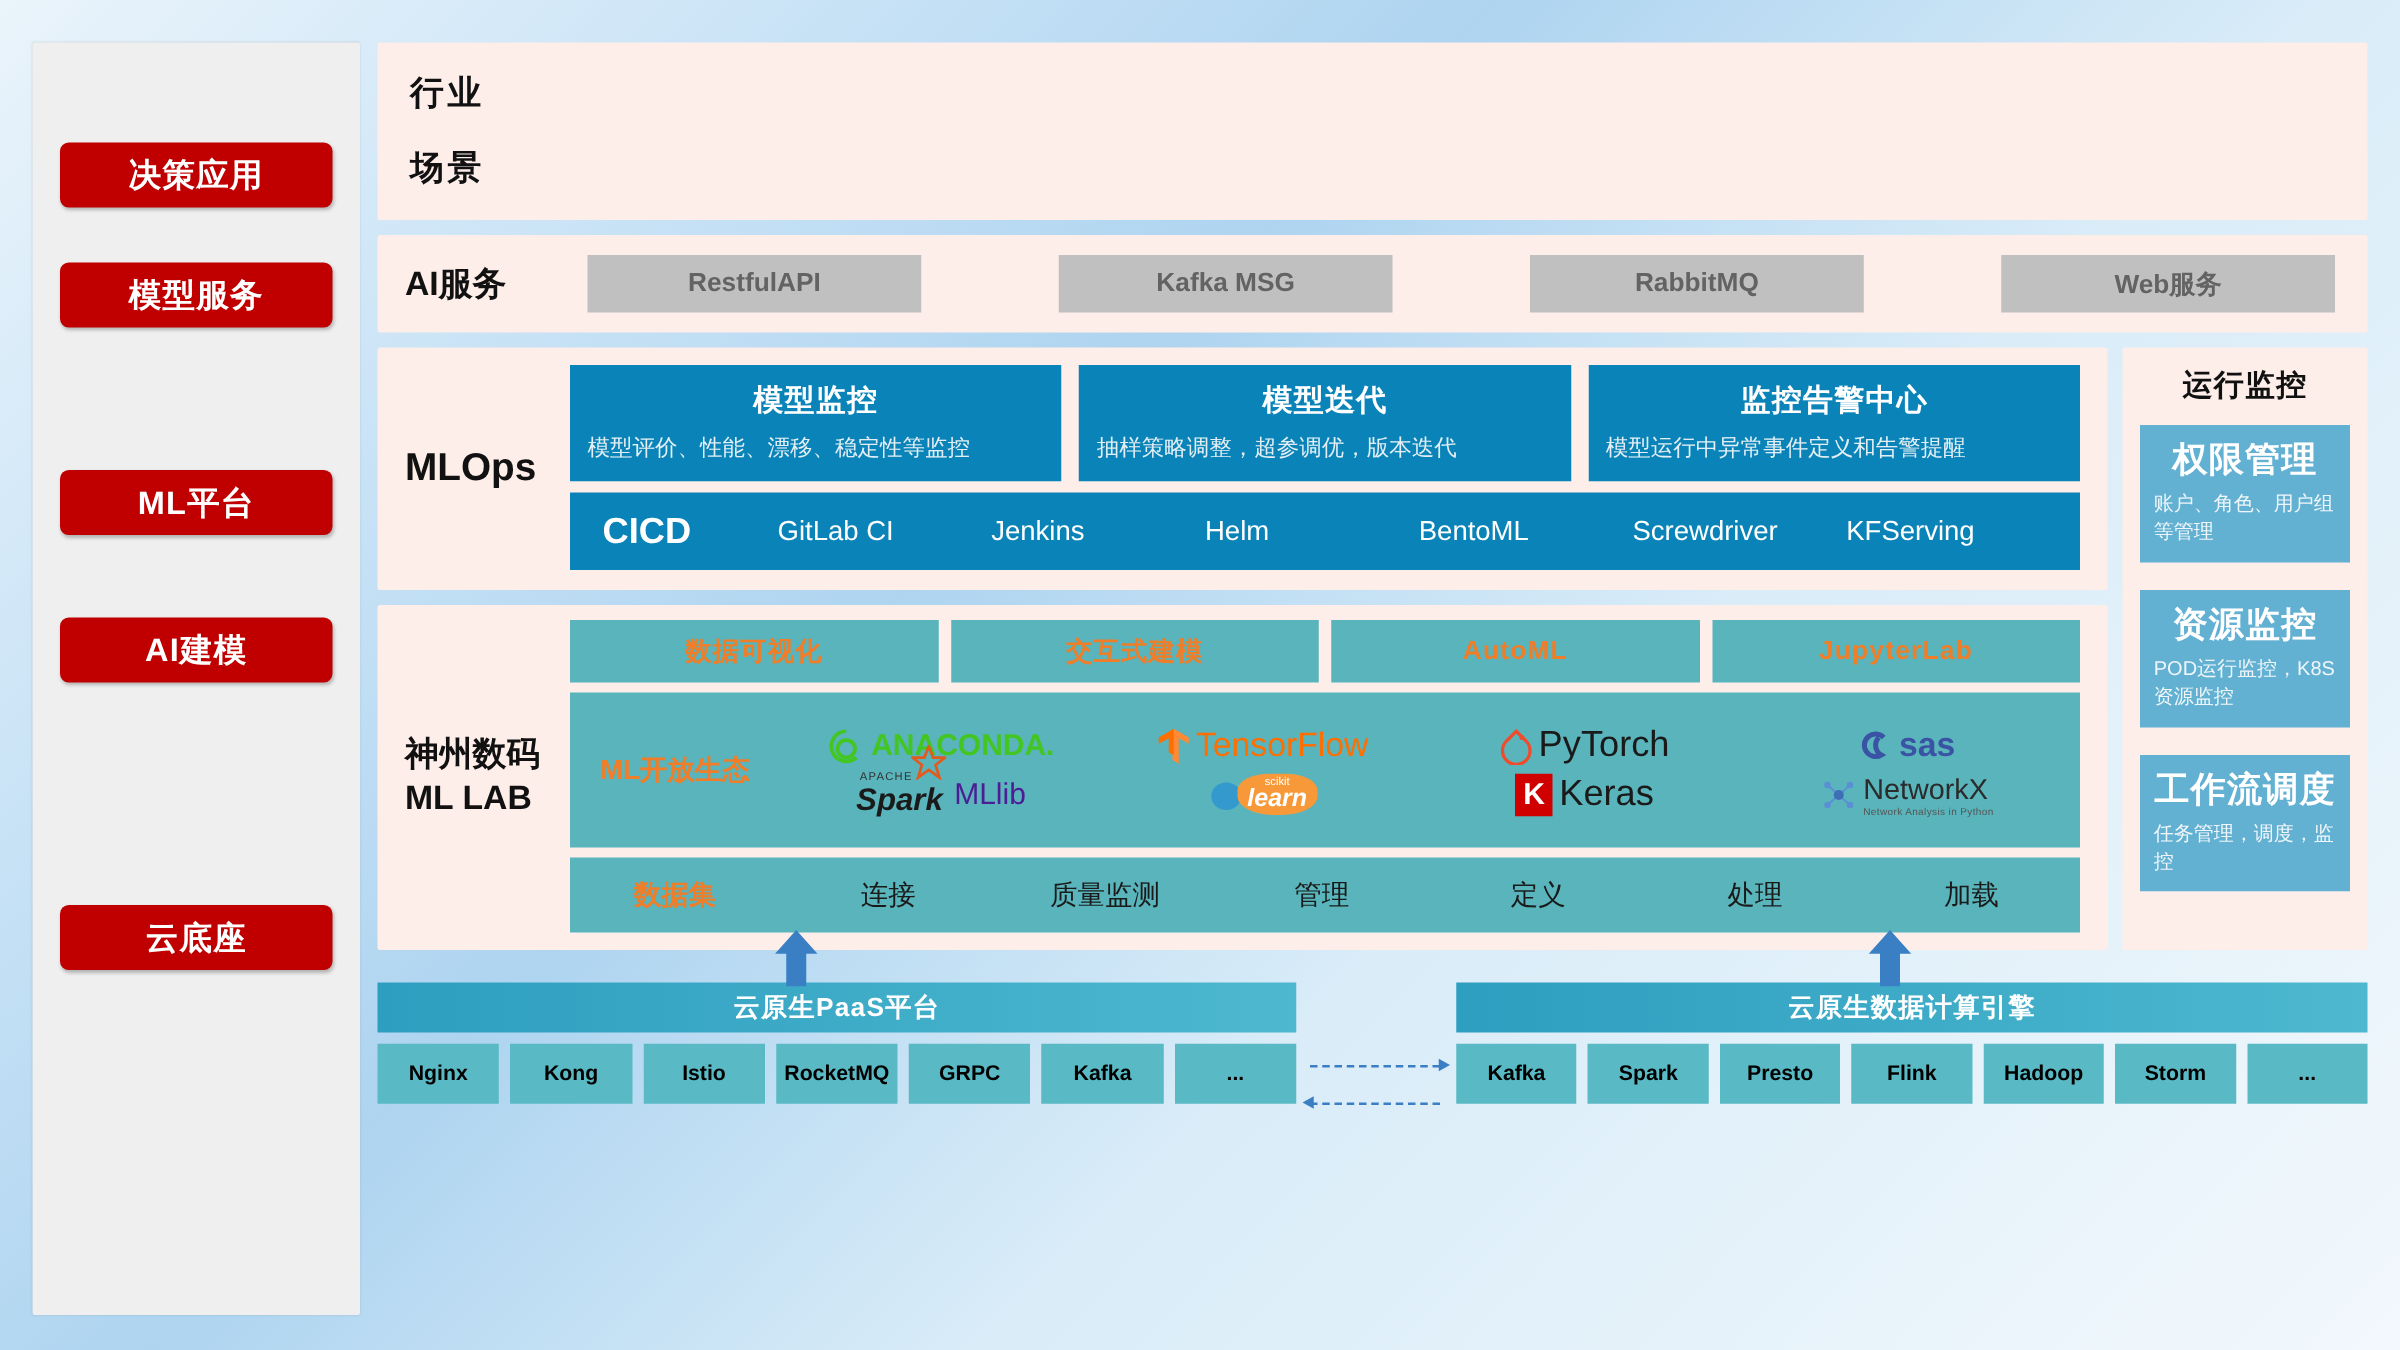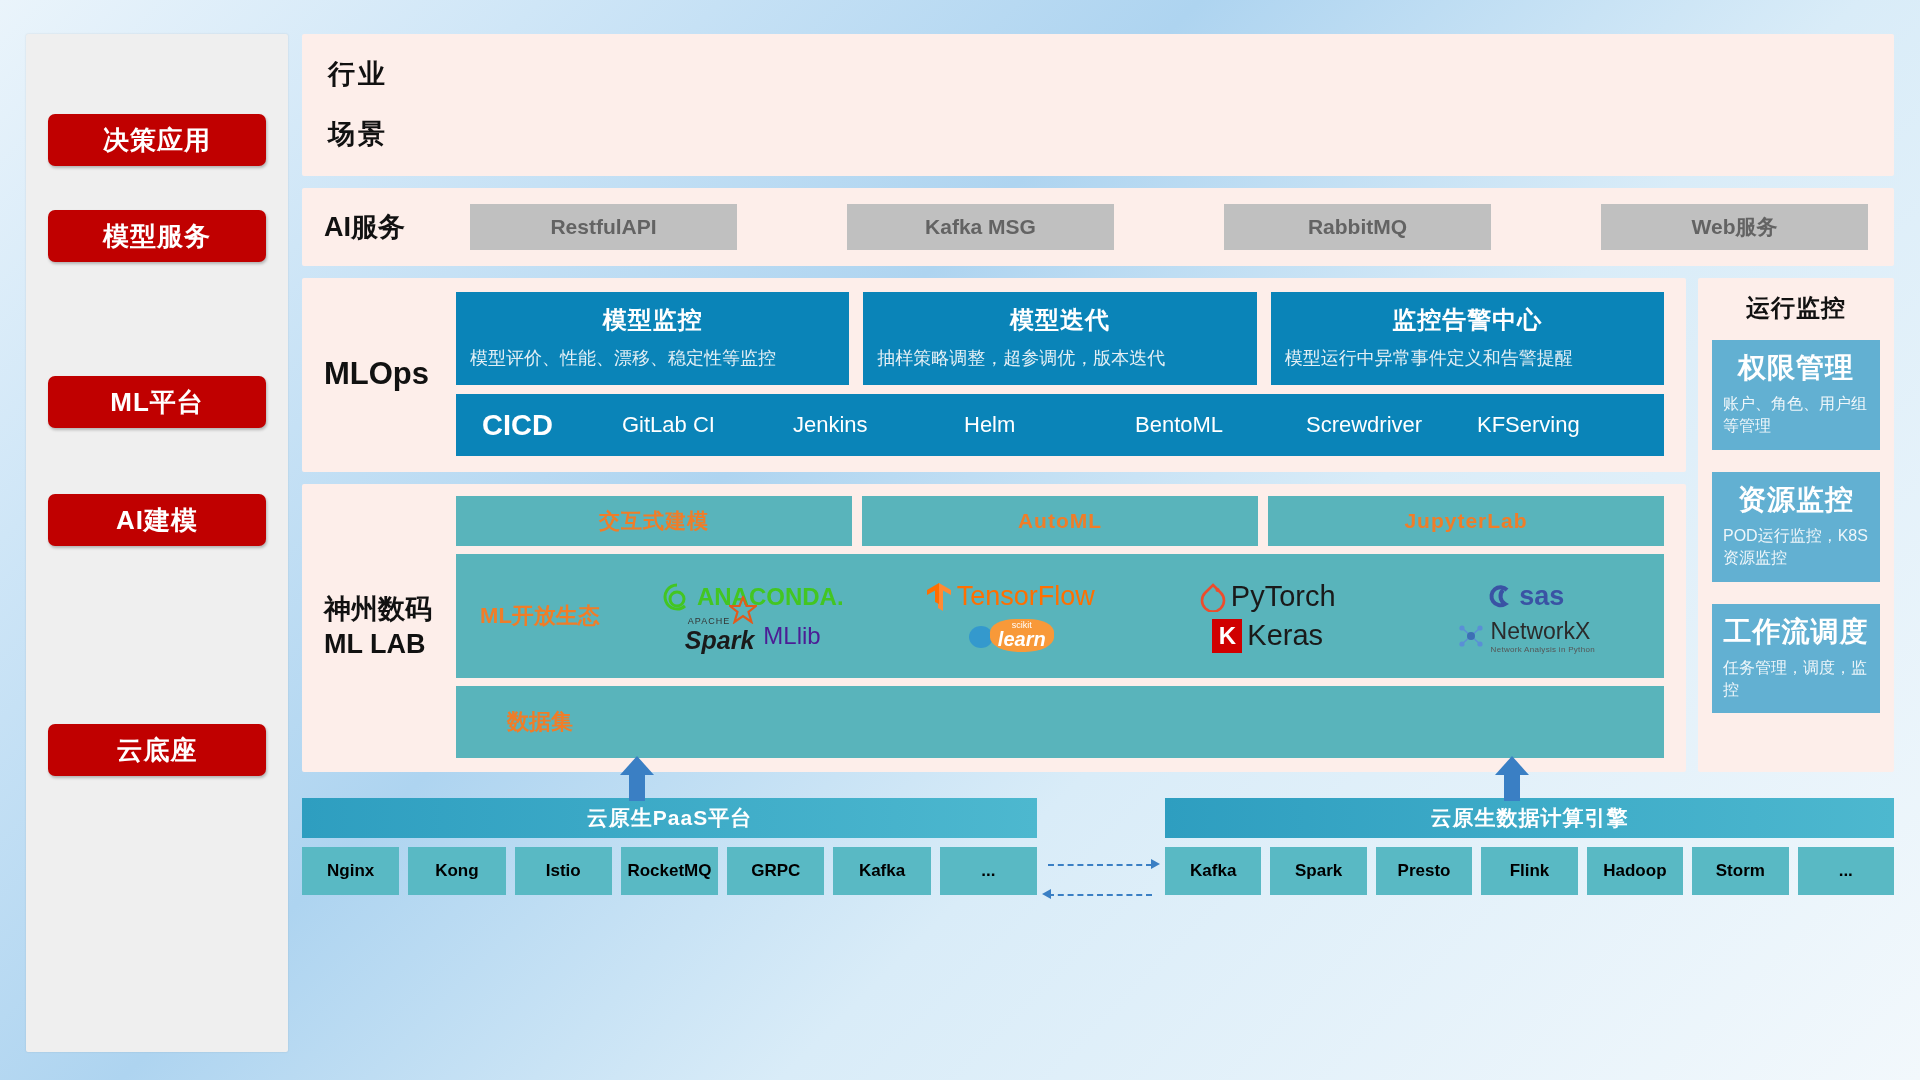--- a/index.html
+++ b/index.html
@@ -80,21 +80,21 @@
   .r4-right { flex: 1; display: flex; flex-direction: column; gap: 8px; min-width: 0; }
   .tabs { display: flex; gap: 10px; }
   .tab {
     flex: 1 1 0; height: 50px; background: #59b4bb; color: #f07d28;
     display: flex; align-items: center; justify-content: center;
     font-size: 21px; font-weight: bold; letter-spacing: 1px;
   }
   .eco { background: #59b4bb; display: flex; align-items: center; padding: 6px 10px 6px 0; height: 124px; }
   .eco-label { width: 168px; flex: none; text-align: center; color: #f07d28; font-size: 22px; font-weight: bold; }
   .eco-logos { flex: 1; display: grid; grid-template-columns: repeat(4,1fr); grid-template-rows: 1fr 1fr; align-items: center; justify-items: center; }
-  .ds { background: #59b4bb; display: flex; align-items: center; height: 72px; }
+  .ds { background: #59b4bb; display: flex; align-items: center; height: 60px; }
   .ds-label { width: 168px; flex: none; text-align: center; color: #f07d28; font-size: 22px; font-weight: bold; }
   .ds-items { flex: 1; display: flex; }
   .ds-item { flex: 1 1 0; text-align: center; font-size: 22px; color: #1a1a1a; }
 
   
   .monitor { width: 196px; flex: none; background: #fdeeea; border-radius: 2px; padding: 14px 14px 16px 14px; display: flex; flex-direction: column; }
   .monitor-title { text-align: center; font-size: 24px; font-weight: bold; color: #111; margin-bottom: 16px; letter-spacing: 1px; }
   .mon-card { background: #62b0d2; color: #fff; padding: 9px 11px 12px 11px; margin-bottom: 22px; }
   .mon-card:last-child { margin-bottom: 0; }
   .mon-card h5 { font-size: 28px; text-align: center; font-weight: bold; margin-bottom: 6px; letter-spacing: 1px; }
@@ -217,20 +217,21 @@
 
         <div class="band r4">
           <div class="r4-label">
             <div>
               <div>神州数码</div>
               <div>ML LAB</div>
             </div>
           </div>
           <div class="r4-right">
             <div class="tabs">
+              <div class="tab">数据可视化</div>
               <div class="tab">交互式建模</div>
               <div class="tab">AutoML</div>
               <div class="tab">JupyterLab</div>
             </div>
 
             <div class="eco">
               <div class="eco-label">ML开放生态</div>
               <div class="eco-logos">
 
                 <div class="logo">
@@ -308,20 +309,28 @@
                     <div style="font-size:23px;color:#2b2b2b">NetworkX</div>
                     <div style="font-size:8px;color:#555;letter-spacing:.3px">Network Analysis in Python</div>
                   </div>
                 </div>
 
               </div>
             </div>
 
             <div class="ds">
               <div class="ds-label">数据集</div>
+              <div class="ds-items">
+                <div class="ds-item">连接</div>
+                <div class="ds-item">质量监测</div>
+                <div class="ds-item">管理</div>
+                <div class="ds-item">定义</div>
+                <div class="ds-item">处理</div>
+                <div class="ds-item">加载</div>
+              </div>
             </div>
           </div>
         </div>
 
       </div>
 
       <div class="monitor">
         <div class="monitor-title">运行监控</div>
         <div class="mon-card">
           <h5>权限管理</h5>

